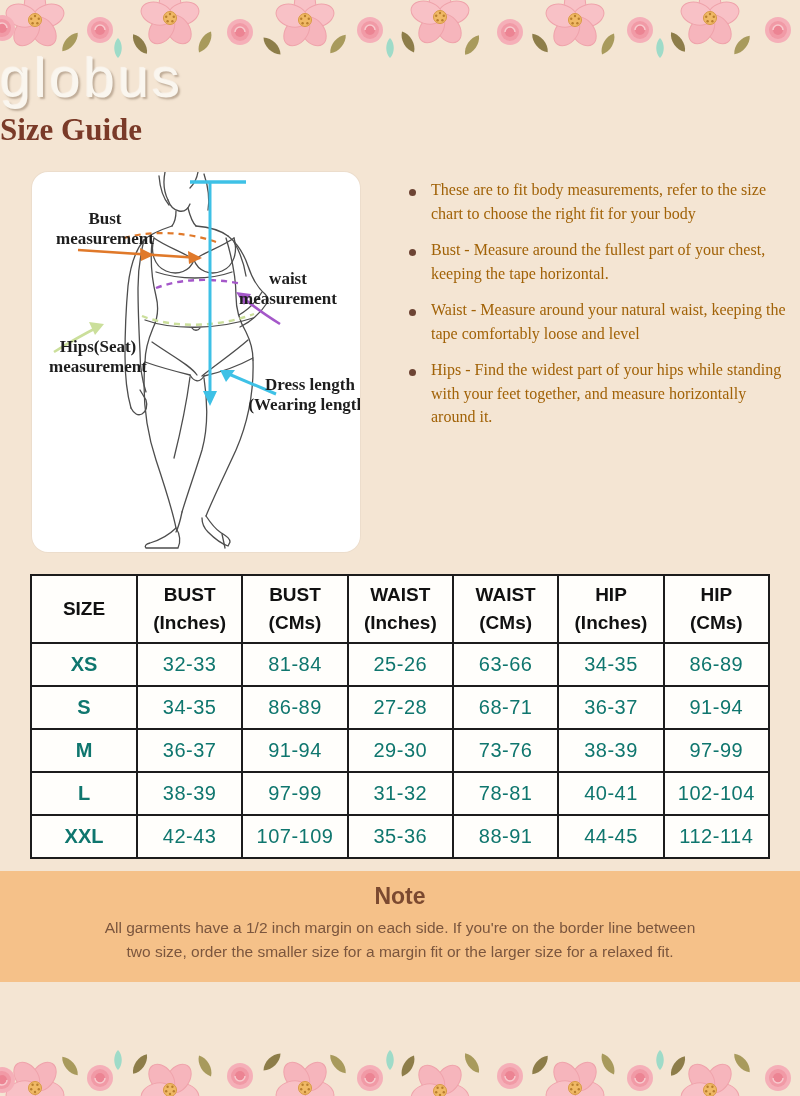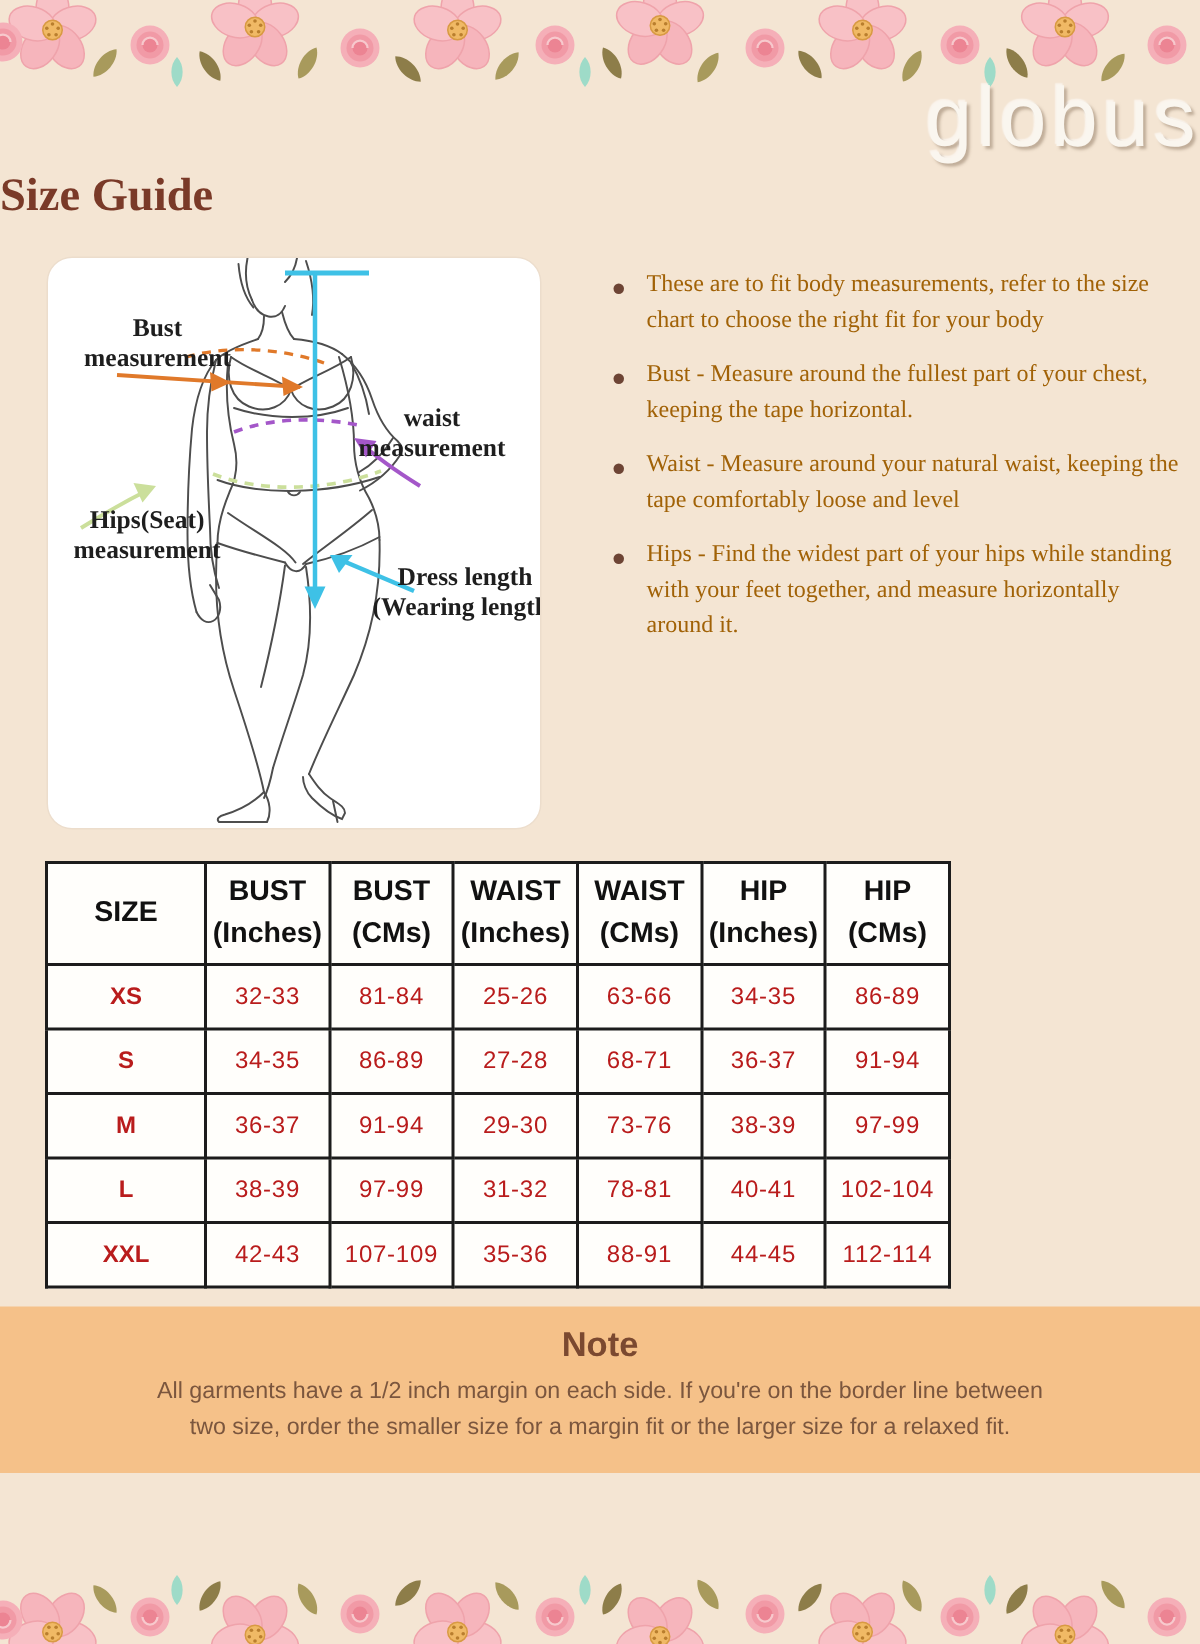--- a/index.html
+++ b/index.html
@@ -2,42 +2,42 @@
 <html><head>
 <meta charset="utf-8">
 <style>
   html,body{margin:0;padding:0;}
   .page{position:relative;width:800px;height:1096px;background:#f4e5d3;overflow:hidden;font-family:"Liberation Serif",serif;}
 
   .floral{position:absolute;left:0;pointer-events:none;}
   .floral-top{top:0;}
   .floral-bottom{bottom:-12px;transform:scaleY(-1);}
 
-  .logo{position:relative;text-align:right;margin:0;padding-top:50px;font-family:"Liberation Sans",sans-serif;
+  .logo{position:relative;text-align:left;margin:0;padding-top:50px;font-family:"Liberation Sans",sans-serif;
         font-size:56px;line-height:1;font-weight:400;letter-spacing:3px;color:#faf6ef;
         text-shadow:2px 2px 2px rgba(150,128,105,.55),-1px -1px 1px rgba(255,255,255,.6);}
   .title{margin:6px 0 0;font-size:31px;font-weight:bold;color:#7a3a28;}
 
   .content{display:flex;margin-top:24px;padding-left:32px;}
   .figure-box{flex:none;width:328px;height:380px;background:#ffffff;border-radius:16px;box-shadow:0 0 0 1px rgba(0,0,0,0.03);}
   .figure-box svg{display:block;}
 
   .instructions{flex:1;padding:6px 10px 0 46px;}
   .instructions ul{list-style:none;margin:0;padding:0;}
   .instructions li{position:relative;padding-left:25px;margin-bottom:13px;
         font-size:16px;line-height:1.47;color:#a16207;}
   .instructions li::before{content:'';position:absolute;left:3px;top:11px;width:7px;height:7px;border-radius:50%;background:#6d4434;}
 
   .caption{margin:16px 0 0 65px;font-size:18px;font-weight:bold;color:#26201c;}
 
-  .size-table{width:604px;margin:22px 30px 0;border-collapse:collapse;background:#fffefb;
+  .size-table{width:740px;margin:22px 30px 0;border-collapse:collapse;background:#fffefb;
         table-layout:fixed;font-family:"Liberation Sans",sans-serif;}
   .size-table th,.size-table td{border:2px solid #1c1c1c;text-align:center;vertical-align:middle;}
   .size-table th{height:64px;font-size:19px;font-weight:bold;color:#111;line-height:1.45;}
-  .size-table td{height:39px;font-size:16px;color:#b91c1c;letter-spacing:.5px;}
+  .size-table td{height:39px;font-size:20px;color:#0f766e;letter-spacing:.5px;}
   .size-table td.size-col{font-weight:bold;letter-spacing:0;}
   .size-table col.c-size{width:106px;}
 
   .note-band{margin-top:12px;background:#f5c189;padding:12px 59px 18px;font-family:"Liberation Sans",sans-serif;}
   .note-title{text-align:center;font-size:23px;font-weight:bold;color:#7b4930;margin:0;}
   .note-body{text-align:center;font-size:15.5px;color:#7b563e;line-height:1.55;margin:6px 0 0;}
 
   .svg-label{font-family:"Liberation Serif",serif;font-size:17px;font-weight:600;fill:#1e1e1e;text-anchor:middle;}
 </style>
 </head>

